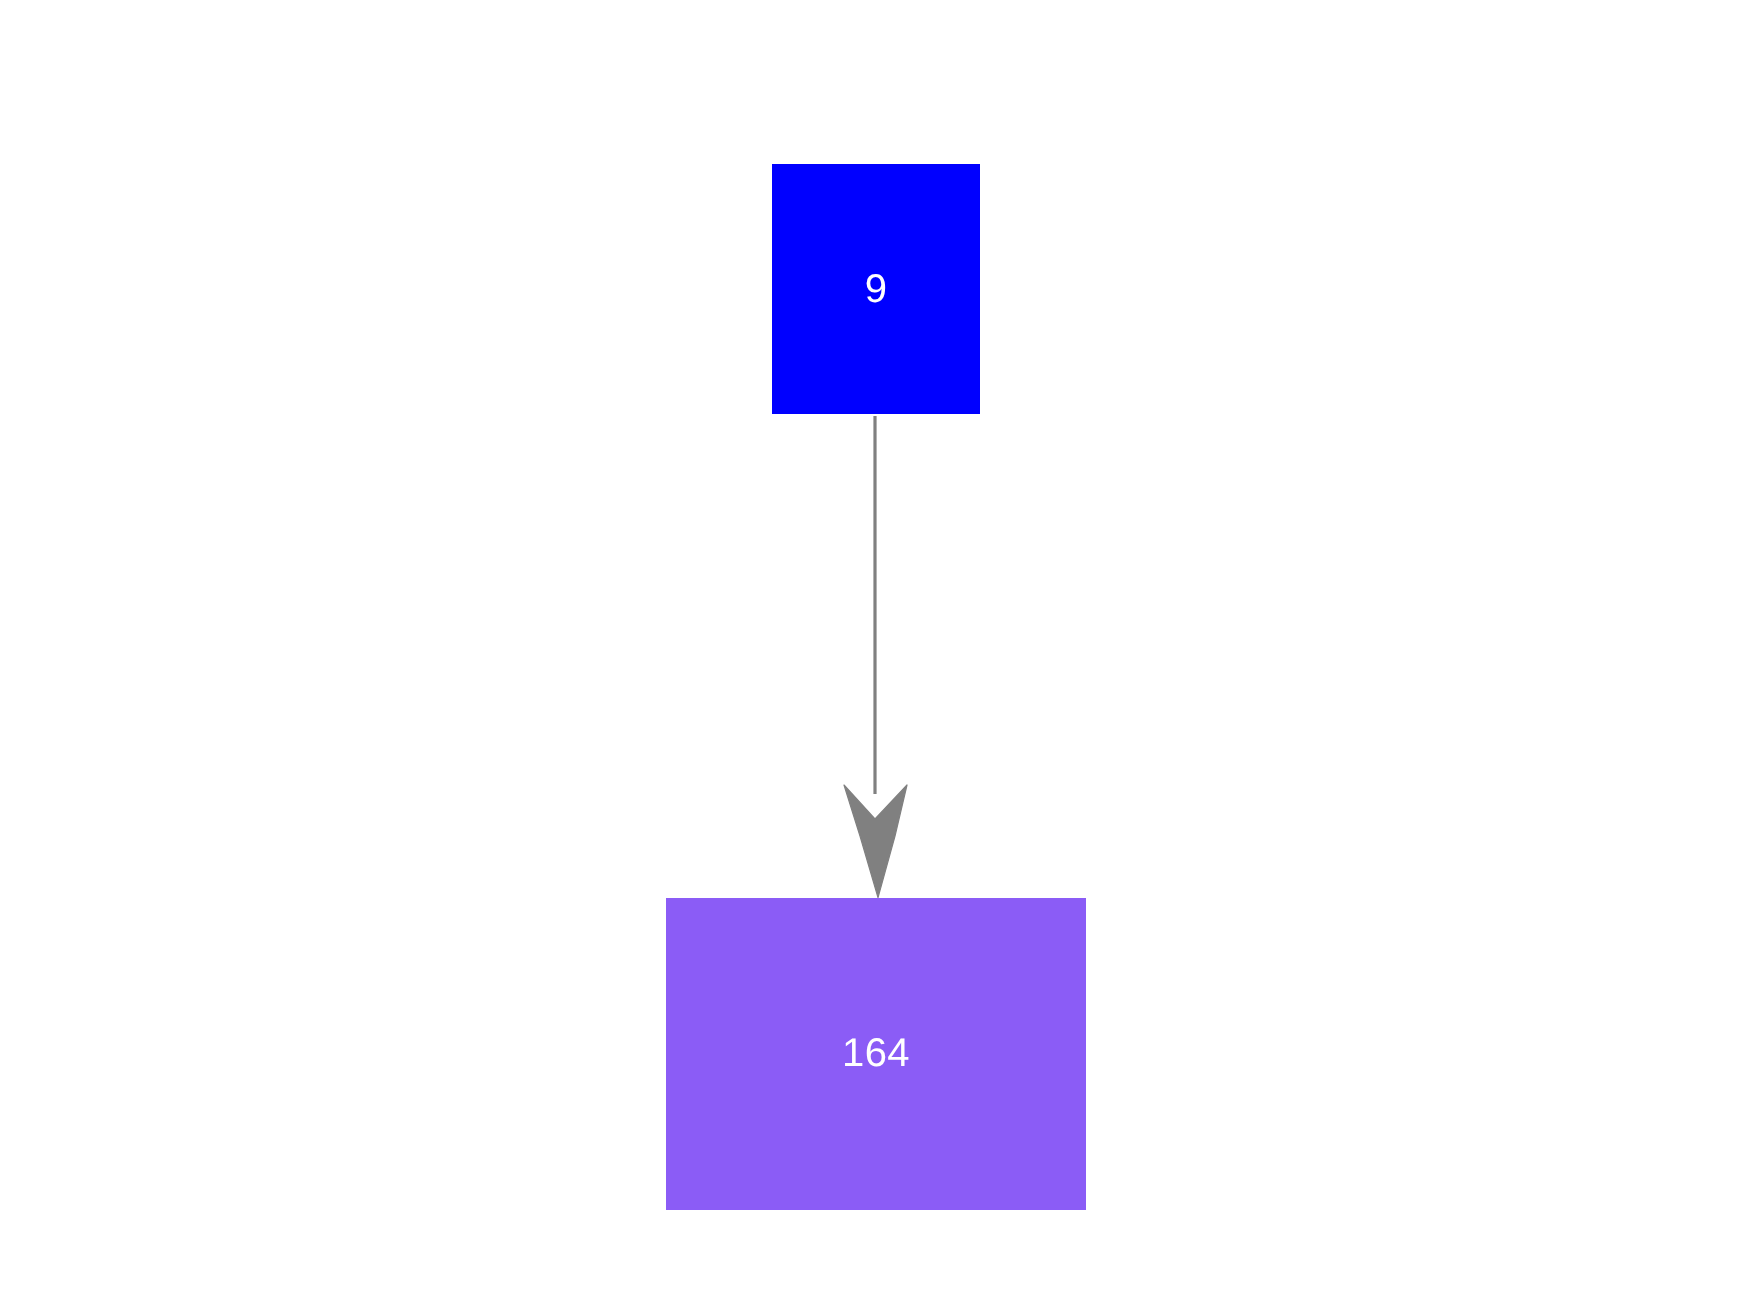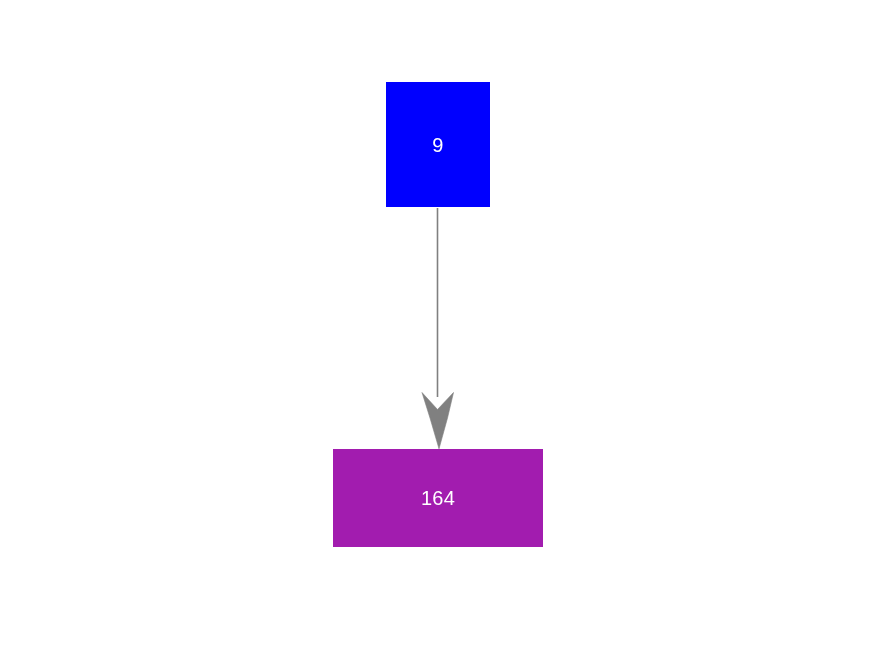--- a/index.html
+++ b/index.html
@@ -47,22 +47,22 @@
     left: 386px;
     top: 82px;
     width: 104px;
     height: 125px;
     background: #0000ff;
   }
   #node-target {
     left: 333px;
     top: 449px;
     width: 210px;
-    height: 98px;
-    background: #a21caf;
+    height: 156px;
+    background: #8b5cf6;
   }
 </style>
 </head>
 <body>
 
 <div id="graph-canvas">
 
   <svg class="edge-layer" viewBox="0 0 875 656" width="875" height="656" xmlns="http://www.w3.org/2000/svg">
     <g>
       <path d="M 437.5 208 L 437.5 397" stroke="#808080" stroke-width="1.6" fill="none"></path>

